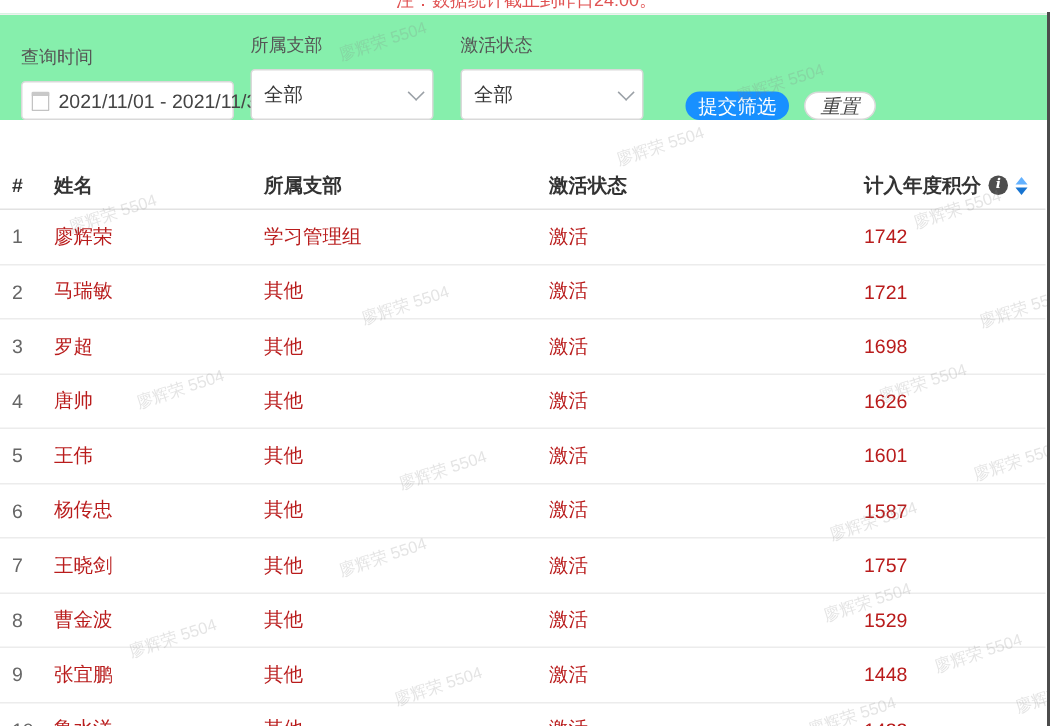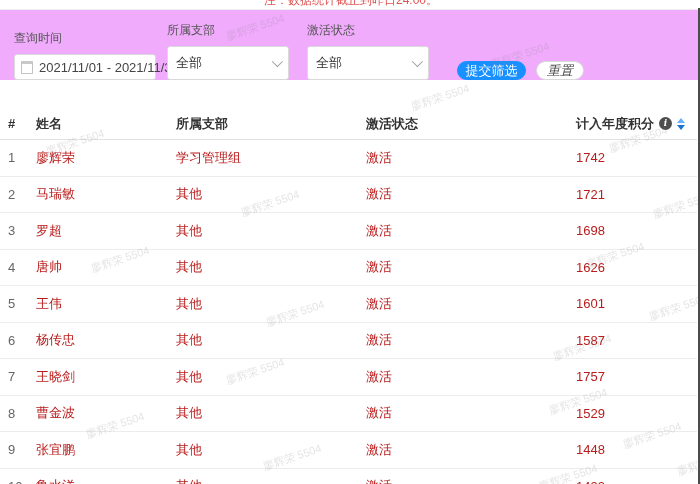--- a/index.html
+++ b/index.html
@@ -10,21 +10,21 @@
     -webkit-font-smoothing:antialiased;
   }
   
   .notice-strip{height:9px;overflow:hidden;background:#fff;text-align:center;}
   .notice-text{
     display:block;margin:-7px 0 0 2px;font-size:12px;line-height:14px;
     color:#e05252;white-space:nowrap;
   }
   
   .filter-section{
-    background:#f0abfc;border-top:1px solid #f0f0f0;
+    background:#86efac;border-top:1px solid #f0f0f0;
     padding:10px 0 0 14px;height:71px;box-sizing:border-box;
     display:flex;align-items:flex-end;position:relative;z-index:2;
   }
   .filter-group{display:flex;flex-direction:column;}
   .filter-label{font-size:12px;color:#555;margin-bottom:7px;}
   .control{
     background:#fff;border:1px solid #d9d9d9;border-radius:3px;
     height:26px;box-sizing:border-box;display:flex;align-items:center;
     font-size:13px;color:#333;padding:16px 8px;cursor:pointer;
   }

